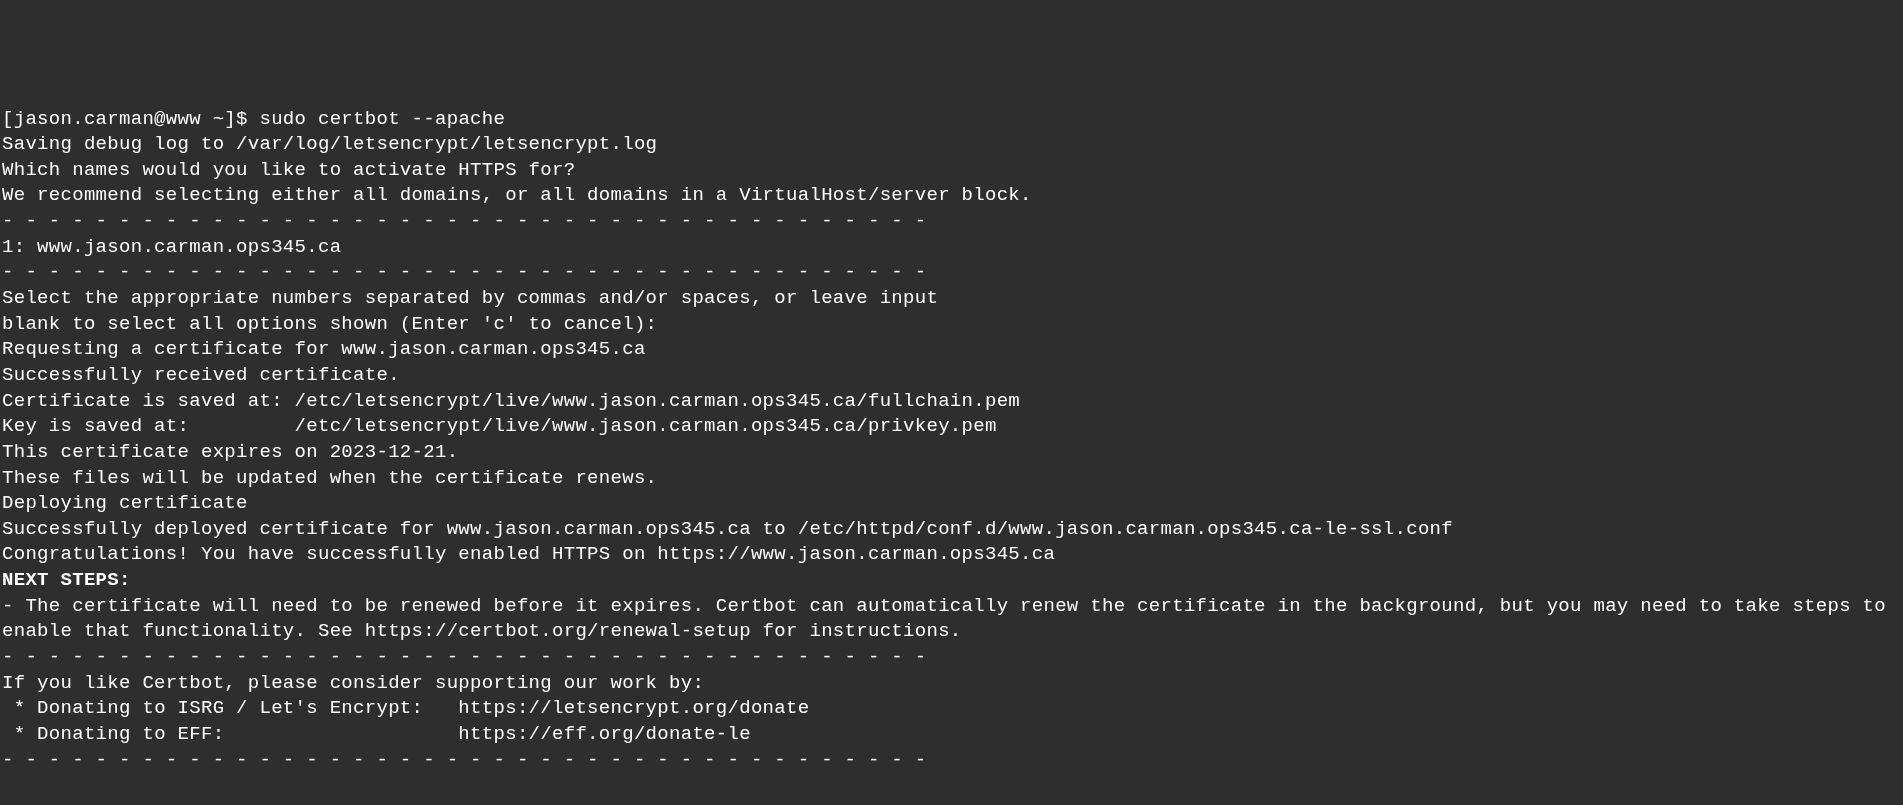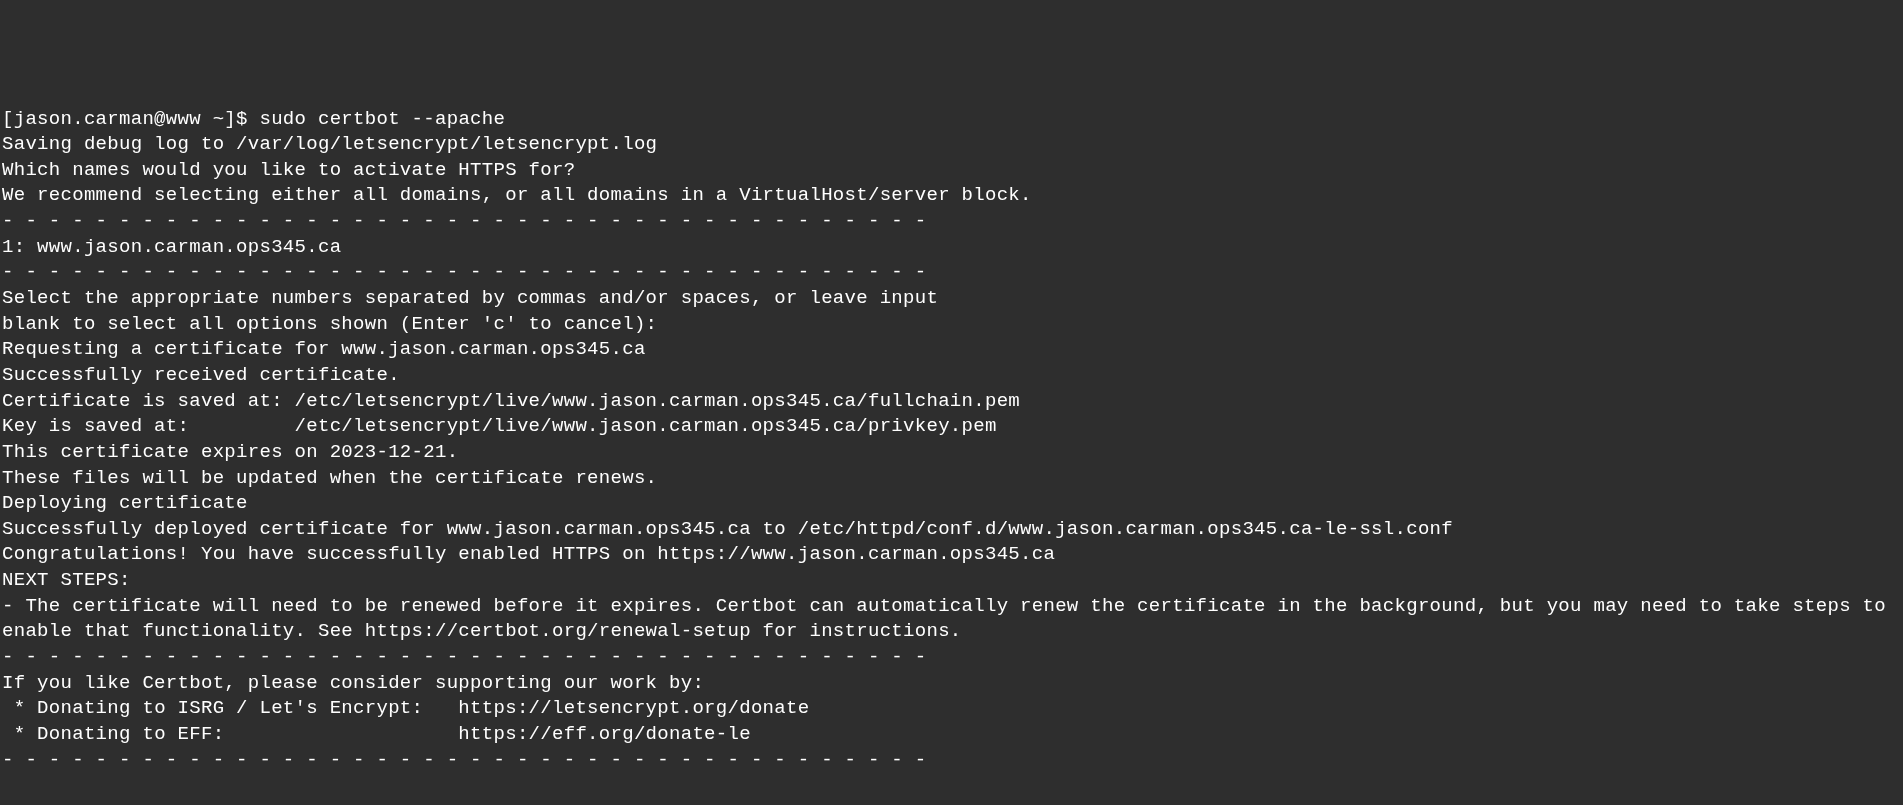--- a/index.html
+++ b/index.html
@@ -20,21 +20,21 @@
       overflow: hidden;
       letter-spacing: 0.3px;
     }
     .terminal {
       width: 100%;
     }
     .line {
       display: block;
     }
     .bold {
-      font-weight: normal;
+      font-weight: bold;
     }
   </style>
 </head>
 <body>
 
 
 
 <div class="terminal"><span class="line"><span>[jason.carman@www ~]$ </span><span>sudo certbot --apache</span></span><span class="line">Saving debug log to /var/log/letsencrypt/letsencrypt.log</span><span class="line"></span><span class="line">Which names would you like to activate HTTPS for?</span><span class="line">We recommend selecting either all domains, or all domains in a VirtualHost/server block.</span><span class="line">- - - - - - - - - - - - - - - - - - - - - - - - - - - - - - - - - - - - - - - -</span><span class="line">1: www.jason.carman.ops345.ca</span><span class="line">- - - - - - - - - - - - - - - - - - - - - - - - - - - - - - - - - - - - - - - -</span><span class="line">Select the appropriate numbers separated by commas and/or spaces, or leave input</span><span class="line">blank to select all options shown (Enter 'c' to cancel): </span><span class="line">Requesting a certificate for www.jason.carman.ops345.ca</span><span class="line"></span><span class="line">Successfully received certificate.</span><span class="line">Certificate is saved at: /etc/letsencrypt/live/www.jason.carman.ops345.ca/fullchain.pem</span><span class="line">Key is saved at:         /etc/letsencrypt/live/www.jason.carman.ops345.ca/privkey.pem</span><span class="line">This certificate expires on 2023-12-21.</span><span class="line">These files will be updated when the certificate renews.</span><span class="line"></span><span class="line">Deploying certificate</span><span class="line">Successfully deployed certificate for www.jason.carman.ops345.ca to /etc/httpd/conf.d/www.jason.carman.ops345.ca-le-ssl.conf</span><span class="line">Congratulations! You have successfully enabled HTTPS on https://www.jason.carman.ops345.ca</span><span class="line"></span><span class="line bold">NEXT STEPS:</span><span class="line">- The certificate will need to be renewed before it expires. Certbot can automatically renew the certificate in the background, but you may need to take steps to enable that functionality. See https://certbot.org/renewal-setup for instructions.</span><span class="line"></span><span class="line">- - - - - - - - - - - - - - - - - - - - - - - - - - - - - - - - - - - - - - - -</span><span class="line">If you like Certbot, please consider supporting our work by:</span><span class="line"> * Donating to ISRG / Let's Encrypt:   https://letsencrypt.org/donate</span><span class="line"> * Donating to EFF:                    https://eff.org/donate-le</span><span class="line">- - - - - - - - - - - - - - - - - - - - - - - - - - - - - - - - - - - - - - - -</span></div>
 
 

